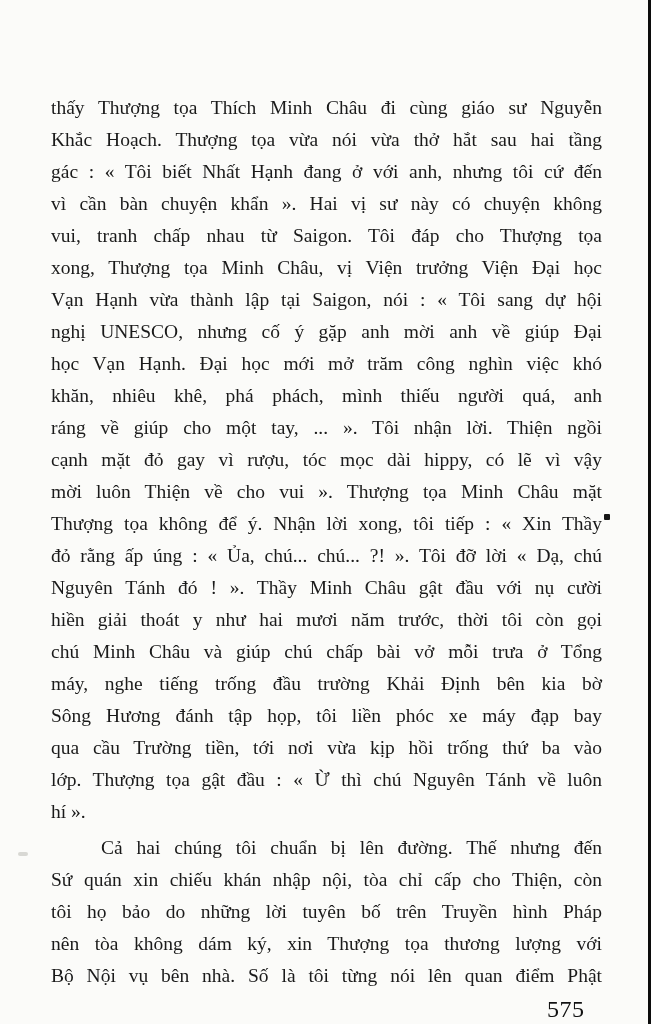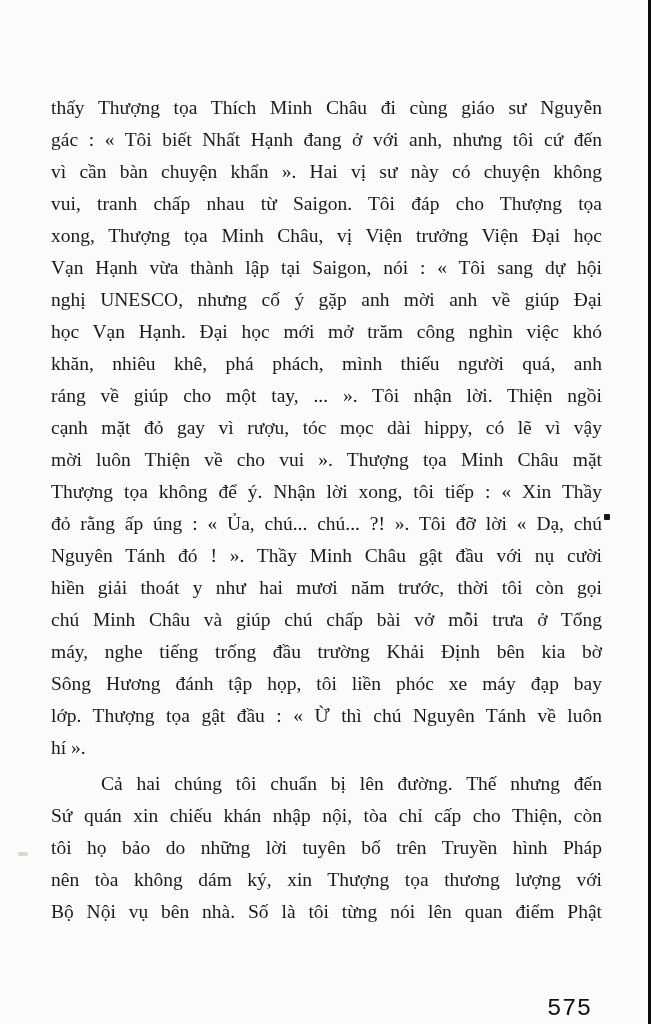--- a/index.html
+++ b/index.html
@@ -42,21 +42,21 @@
   }
   .line.gap {
     margin-top: 8px;
   }
   .page-number {
     position: absolute;
     left: 547px;
     top: 996px;
     width: 50px;
     color: #111111;
-    font-family: Liberation Mono, monospace;
+    font-family: Liberation Serif, serif;
     font-size: 24px;
     letter-spacing: 0.5px;
     line-height: 26px;
   }
   .scan-edge {
     position: absolute;
     top: 0;
     right: 0;
     width: 3px;
     height: 1024px;
@@ -81,38 +81,40 @@
     border-radius: 2px;
   }
 </style>
 </head>
 <body>
 
 <div class="page">
 
   <div class="text-block">
     <p class="line">thấy Thượng tọa Thích Minh Châu đi cùng giáo sư Nguyễn</p>
+    <p class="line">Khắc Hoạch. Thượng tọa vừa nói vừa thở hắt sau hai tầng</p>
     <p class="line">gác : « Tôi biết Nhất Hạnh đang ở với anh, nhưng tôi cứ đến</p>
     <p class="line">vì cần bàn chuyện khẩn ». Hai vị sư này có chuyện không</p>
     <p class="line">vui, tranh chấp nhau từ Saigon. Tôi đáp cho Thượng tọa</p>
     <p class="line">xong, Thượng tọa Minh Châu, vị Viện trưởng Viện Đại học</p>
     <p class="line">Vạn Hạnh vừa thành lập tại Saigon, nói : « Tôi sang dự hội</p>
     <p class="line">nghị UNESCO, nhưng cố ý gặp anh mời anh về giúp Đại</p>
     <p class="line">học Vạn Hạnh. Đại học mới mở trăm công nghìn việc khó</p>
     <p class="line">khăn, nhiêu khê, phá phách, mình thiếu người quá, anh</p>
     <p class="line">ráng về giúp cho một tay, ... ». Tôi nhận lời. Thiện ngồi</p>
     <p class="line">cạnh mặt đỏ gay vì rượu, tóc mọc dài hippy, có lẽ vì vậy</p>
     <p class="line">mời luôn Thiện về cho vui ». Thượng tọa Minh Châu mặt</p>
     <p class="line">Thượng tọa không để ý. Nhận lời xong, tôi tiếp : « Xin Thầy</p>
     <p class="line">đỏ rằng ấp úng : « Ủa, chú... chú... ?! ». Tôi đỡ lời « Dạ, chú</p>
     <p class="line">Nguyên Tánh đó ! ». Thầy Minh Châu gật đầu với nụ cười</p>
     <p class="line">hiền giải thoát y như hai mươi năm trước, thời tôi còn gọi</p>
     <p class="line">chú Minh Châu và giúp chú chấp bài vở mỗi trưa ở Tổng</p>
     <p class="line">máy, nghe tiếng trống đầu trường Khải Định bên kia bờ</p>
     <p class="line">Sông Hương đánh tập họp, tôi liền phóc xe máy đạp bay</p>
+    <p class="line">qua cầu Trường tiền, tới nơi vừa kịp hồi trống thứ ba vào</p>
     <p class="line">lớp. Thượng tọa gật đầu : « Ừ thì chú Nguyên Tánh về luôn</p>
     <p class="line short">hí ».</p>
     <p class="line indent gap">Cả hai chúng tôi chuẩn bị lên đường. Thế nhưng đến</p>
     <p class="line">Sứ quán xin chiếu khán nhập nội, tòa chỉ cấp cho Thiện, còn</p>
     <p class="line">tôi họ bảo do những lời tuyên bố trên Truyền hình Pháp</p>
     <p class="line">nên tòa không dám ký, xin Thượng tọa thương lượng với</p>
     <p class="line">Bộ Nội vụ bên nhà. Số là tôi từng nói lên quan điểm Phật</p>
   </div>
 
   <div class="ink-dot"></div>

